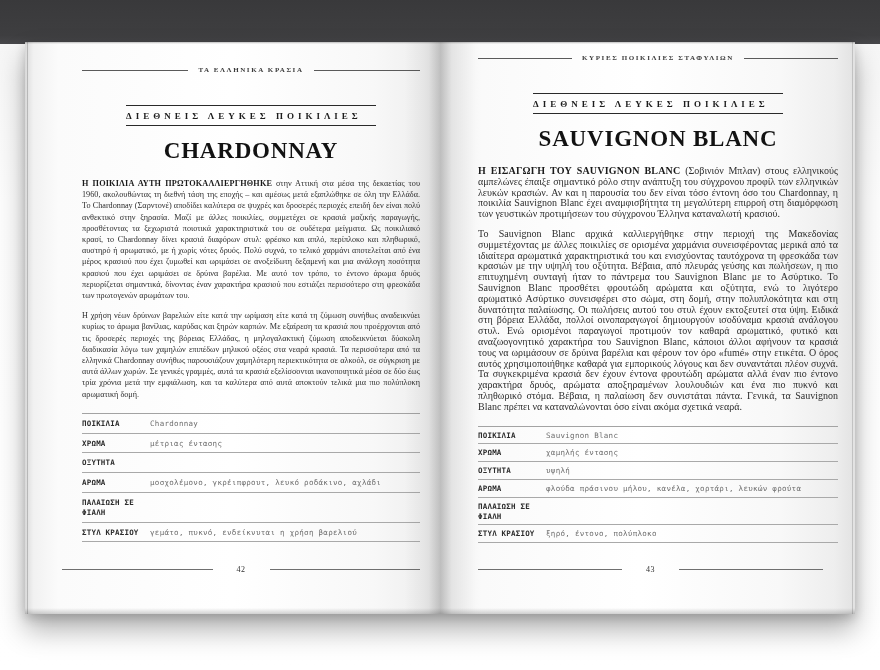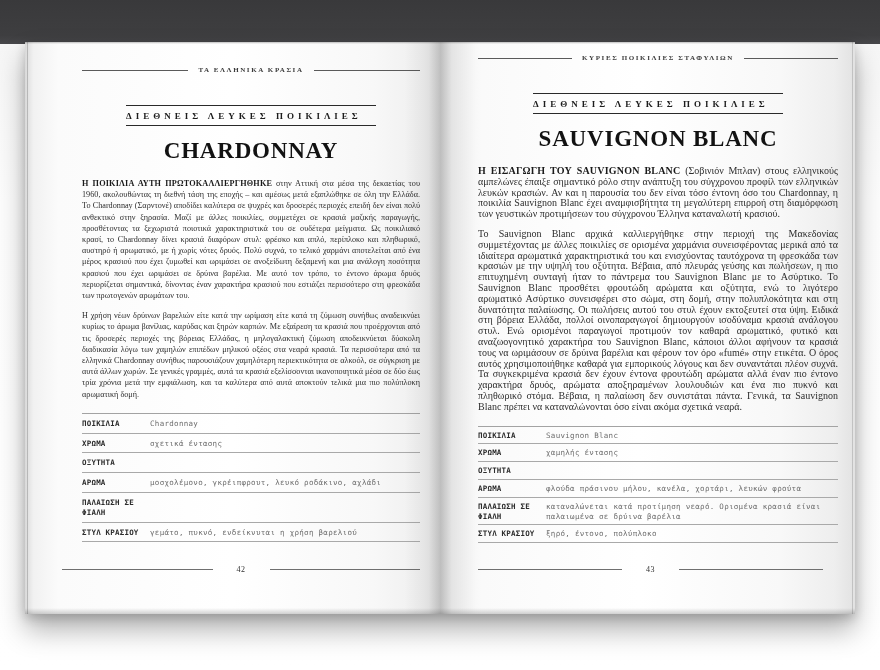--- a/index.html
+++ b/index.html
@@ -71,21 +71,21 @@
           <p><span>Η χρήση νέων δρύινων βαρελιών είτε κατά την ωρίμαση είτε κατά τη ζύμωση συνήθως αναδεικνύει κυρίως το άρωμα βανίλιας, καρύδας και ξηρών καρπών. Με εξαίρεση τα κρασιά που προέρχονται από τις δροσερές περιοχές της βόρειας Ελλάδας, η μηλογαλακτική ζύμωση αποδεικνύεται δύσκολη διαδικασία λόγω των χαμηλών επιπέδων μηλικού οξέος στα νεαρά κρασιά. Τα περισσότερα από τα ελληνικά Chardonnay συνήθως παρουσιάζουν χαμηλότερη περιεκτικότητα σε αλκοόλ, σε σύγκριση με αυτά άλλων χωρών. Σε γενικές γραμμές, αυτά τα κρασιά εξελίσσονται ικανοποιητικά μέσα σε δύο έως τρία χρόνια μετά την εμφιάλωση, και τα καλύτερα από αυτά αποκτούν τελικά μια πιο πολύπλοκη αρωματική δομή.</span></p>
         </div>
 
         <div class="info-table">
           <div class="info-row">
             <div class="info-label">ΠΟΙΚΙΛΙΑ</div>
             <div class="info-value">Chardonnay</div>
           </div>
           <div class="info-row">
             <div class="info-label">ΧΡΩΜΑ</div>
-            <div class="info-value">σχετικά έντασης</div>
+            <div class="info-value">μέτριας έντασης</div>
           </div>
           <div class="info-row">
             <div class="info-label">ΟΞΥΤΗΤΑ</div>
           </div>
           <div class="info-row">
             <div class="info-label">ΑΡΩΜΑ</div>
             <div class="info-value">μοσχολέμονο, γκρέιπφρουτ, λευκό ροδάκινο, αχλάδι</div>
           </div>
           <div class="info-row">
             <div class="info-label">ΠΑΛΑΙΩΣΗ ΣΕ ΦΙΑΛΗ</div>
@@ -124,28 +124,28 @@
           <div class="info-row">
             <div class="info-label">ΠΟΙΚΙΛΙΑ</div>
             <div class="info-value">Sauvignon Blanc</div>
           </div>
           <div class="info-row">
             <div class="info-label">ΧΡΩΜΑ</div>
             <div class="info-value">χαμηλής έντασης</div>
           </div>
           <div class="info-row">
             <div class="info-label">ΟΞΥΤΗΤΑ</div>
+            <div class="info-value">υψηλή</div>
           </div>
           <div class="info-row">
             <div class="info-label">ΑΡΩΜΑ</div>
             <div class="info-value">φλούδα πράσινου μήλου, κανέλα, χορτάρι, λευκών φρούτα</div>
           </div>
           <div class="info-row">
             <div class="info-label">ΠΑΛΑΙΩΣΗ ΣΕ ΦΙΑΛΗ</div>
-            <div class="info-value">καταναλώνεται κατά προτίμηση νεαρό. Ορισμένα κρασιά είναι παλαιωμένα σε δρύινα βαρέλια</div>
           </div>
           <div class="info-row">
             <div class="info-label">ΣΤΥΛ ΚΡΑΣΙΟΥ</div>
             <div class="info-value">ξηρό, έντονο, πολύπλοκο</div>
           </div>
         </div>
 
         <div class="folio">
           <div class="folio-rule"></div>
           <div class="folio-num">43</div>

